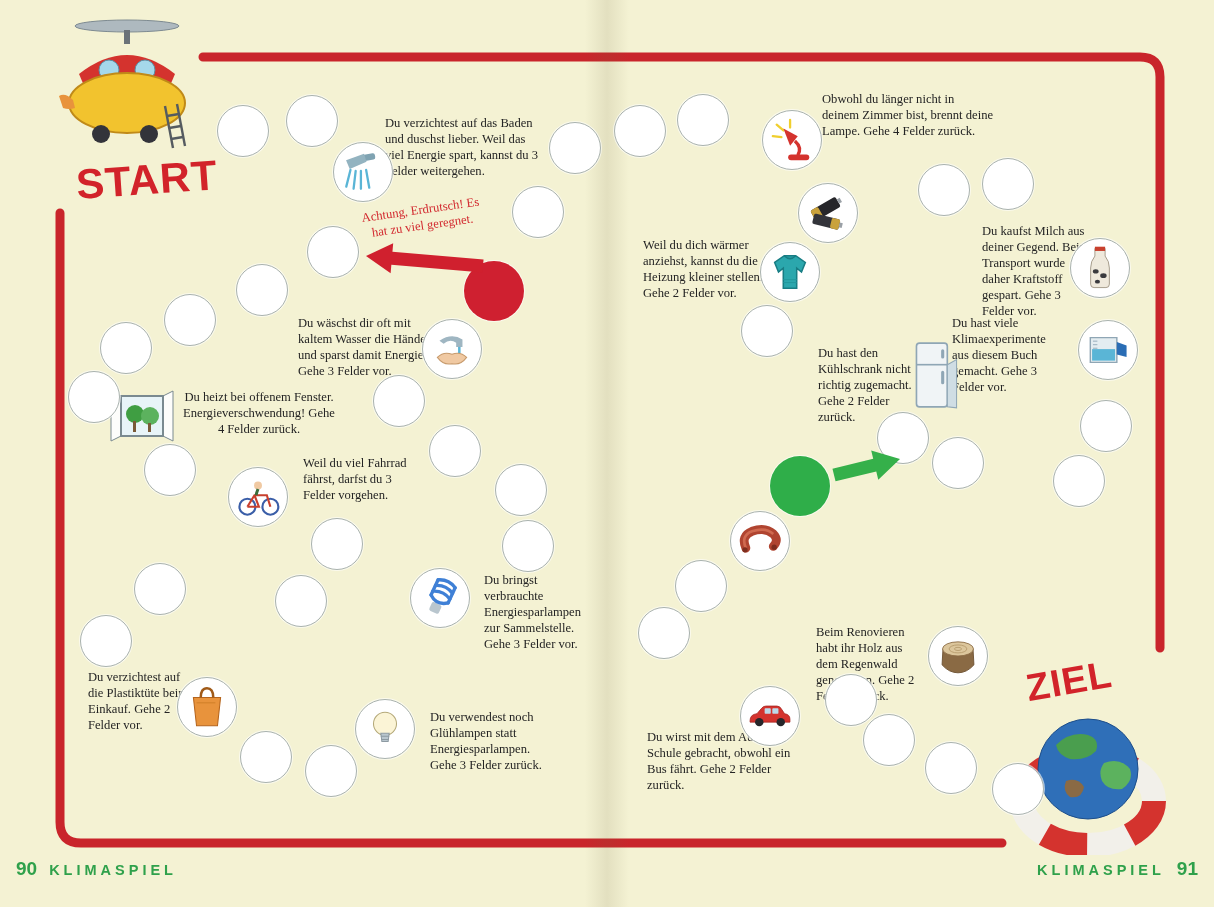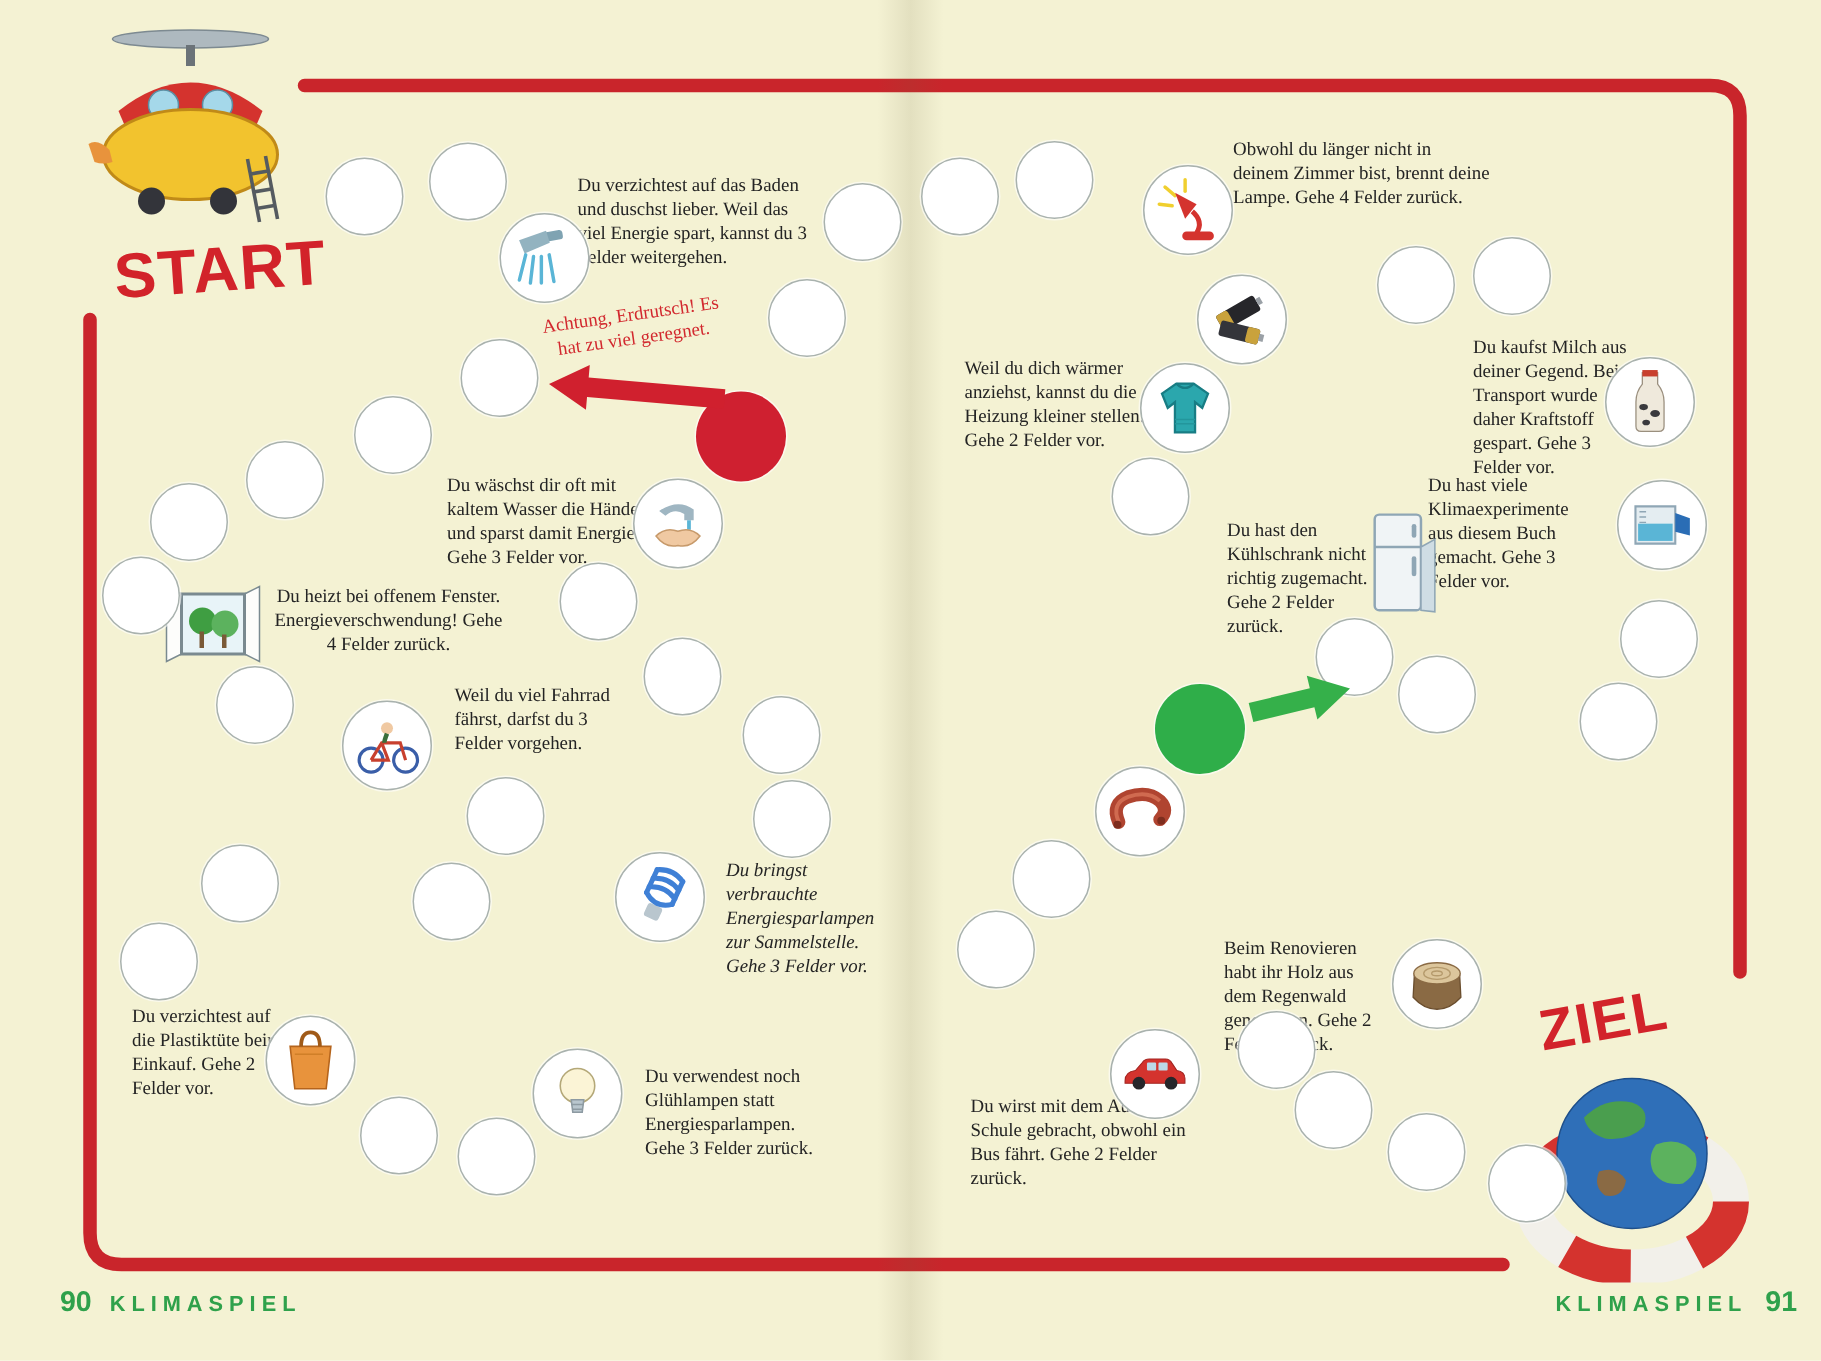--- a/index.html
+++ b/index.html
@@ -46,21 +46,21 @@
   </svg>
 
   <div id="fold"></div>
 
   <div id="event-layer">
       <div class="event-text" style="left: 385px; top: 116px; width: 162px;">Du verzichtest auf das Baden und duschst lieber. Weil das viel Energie spart, kannst du 3 Felder weitergehen.</div>
       <div class="event-text center" style="left: 354px; top: 212px; width: 132px; color: rgb(210, 40, 46); transform: rotate(-8deg); transform-origin: left top;">Achtung, Erdrutsch! Es hat zu viel geregnet.</div>
       <div class="event-text" style="left: 298px; top: 316px; width: 148px;">Du wäschst dir oft mit kaltem Wasser die Hände und sparst damit Energie. Gehe 3 Felder vor.</div>
       <div class="event-text" style="left: 183px; top: 390px; width: 152px; text-align: center;">Du heizt bei offenem Fenster. Energieverschwendung! Gehe 4 Felder zurück.</div>
       <div class="event-text" style="left: 303px; top: 456px; width: 118px;">Weil du viel Fahrrad fährst, darfst du 3 Felder vorgehen.</div>
-      <div class="event-text" style="left: 484px; top: 573px; width: 112px; font-style: italic;">Du bringst verbrauchte Energiesparlampen zur Sammelstelle. Gehe 3 Felder vor.</div>
+      <div class="event-text" style="left: 484px; top: 573px; width: 112px;">Du bringst verbrauchte Energiesparlampen zur Sammelstelle. Gehe 3 Felder vor.</div>
       <div class="event-text" style="left: 88px; top: 670px; width: 108px;">Du verzichtest auf die Plastiktüte beim Einkauf. Gehe 2 Felder vor.</div>
       <div class="event-text" style="left: 430px; top: 710px; width: 124px;">Du verwendest noch Glühlampen statt Energiesparlampen. Gehe 3 Felder zurück.</div>
       <div class="event-text" style="left: 822px; top: 92px; width: 172px;">Obwohl du länger nicht in deinem Zimmer bist, brennt deine Lampe. Gehe 4 Felder zurück.</div>
       <div class="event-text" style="left: 643px; top: 238px; width: 122px;">Weil du dich wärmer anziehst, kannst du die Heizung kleiner stellen. Gehe 2 Felder vor.</div>
       <div class="event-text" style="left: 982px; top: 224px; width: 110px;">Du kaufst Milch aus deiner Gegend. Beim Transport wurde daher Kraftstoff gespart. Gehe 3 Felder vor.</div>
       <div class="event-text" style="left: 818px; top: 346px; width: 100px;">Du hast den Kühlschrank nicht richtig zugemacht. Gehe 2 Felder zurück.</div>
       <div class="event-text" style="left: 952px; top: 316px; width: 110px;">Du hast viele Klimaexperimente aus diesem Buch gemacht. Gehe 3 Felder vor.</div>
       <div class="event-text" style="left: 816px; top: 625px; width: 110px;">Beim Renovieren habt ihr Holz aus dem Regenwald genommen. Gehe 2 Felder zurück.</div>
       <div class="event-text" style="left: 647px; top: 730px; width: 148px;">Du wirst mit dem Auto zur Schule gebracht, obwohl ein Bus fährt. Gehe 2 Felder zurück.</div>
     </div>
@@ -321,21 +321,21 @@
     </div>
 
   <svg id="arrow-layer" width="1214" height="907">
       <polygon points="483.55353740170597,259.52361240004024 392.459087801545,251.7377620068641 393.1829444037759,243.26863976076288 366,256 390.62815639590224,273.15965945288485 391.3520129981331,264.69053720678363 482.44646259829403,272.47638759995976" fill="#d0202e"></polygon>
       <polygon points="835.5314001665398,481.3170256869766 876.2632974186334,471.4426263531357 878.2658976364162,479.7033522514897 900,459 871.1978968677711,450.54784908082854 873.2004970855538,458.80857497918254 832.4685998334602,468.6829743130234" fill="#35b04a"></polygon>
     </svg>
 
   <div id="start-label" style="color: rgb(210, 35, 42);">START</div>
   <div id="ziel-label" style="color: rgb(210, 35, 42);">ZIEL</div>
 
-  <div id="footer-left" class="footer" style="color: rgb(47, 161, 75); margin-left: 24px;">
+  <div id="footer-left" class="footer" style="color: rgb(47, 161, 75);">
     <span class="num">90</span>
     <span class="title">KLIMASPIEL</span>
   </div>
   <div id="footer-right" class="footer" style="color: rgb(47, 161, 75);">
     <span class="title">KLIMASPIEL</span>
     <span class="num">91</span>
   </div>
 
 </div>
 

